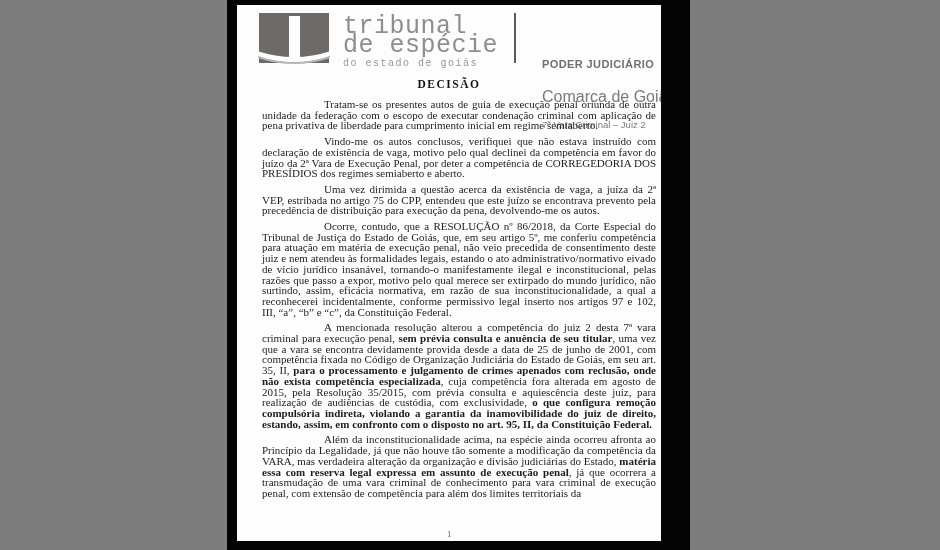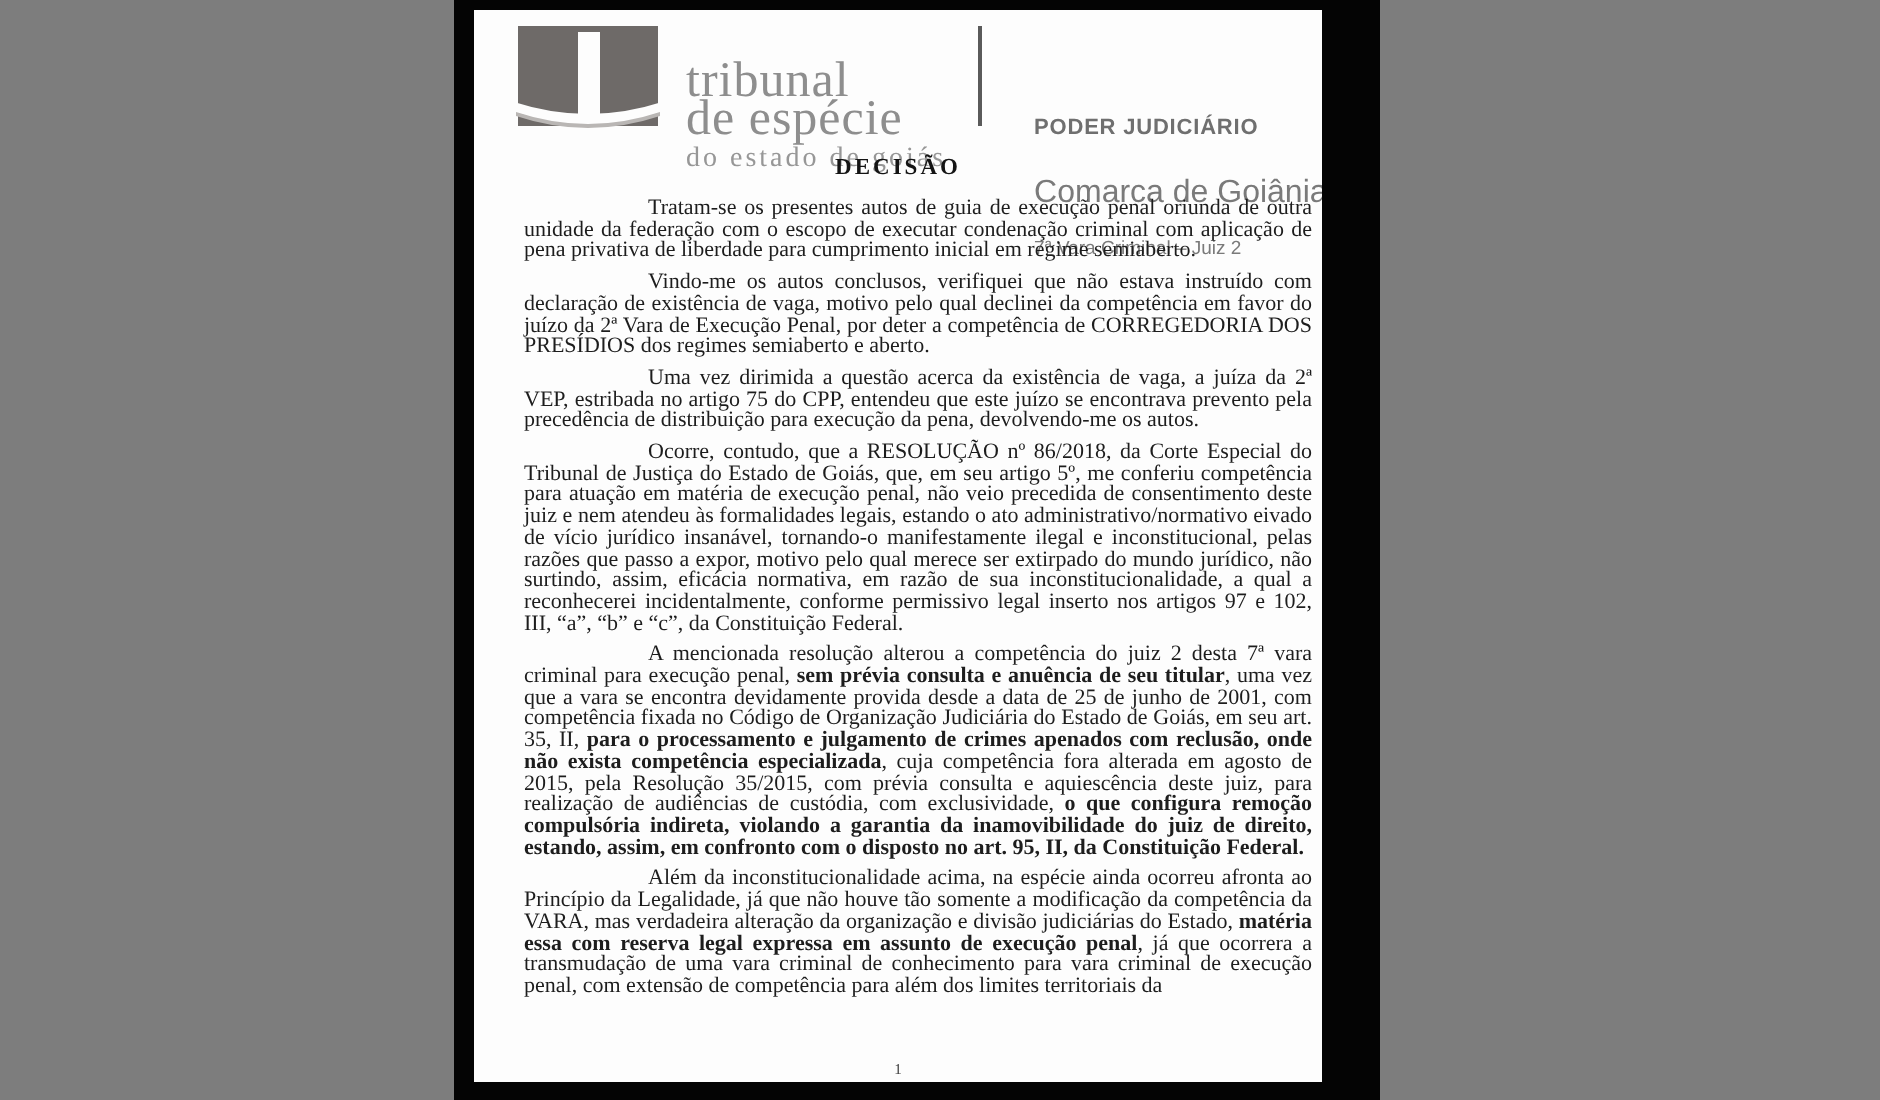--- a/index.html
+++ b/index.html
@@ -18,26 +18,26 @@
     background:#fdfdfd;overflow:hidden;
   }
   
   .doc-header{
     display:flex;align-items:flex-start;
     margin:6px 0 0 20px;height:58px;
   }
   .logo-box{width:74px;height:58px;flex:0 0 auto;}
   .logo-box svg{overflow:visible;display:block;}
   .wordmark{
-    margin-left:12px;margin-top:20px;
-    font-family:Liberation Serif, serif;
+    margin-left:12px;margin-top:6px;
+    font-family:Liberation Mono, monospace;
     color:#8e8e8e;flex:0 0 auto;
   }
   .wm-line{font-size:25px;line-height:19px;letter-spacing:0.5px;}
-  .wm-sub{font-size:14px;letter-spacing:1.5px;margin-top:3px;color:#979797;}
+  .wm-sub{font-size:10px;letter-spacing:1.5px;margin-top:3px;color:#979797;}
   .hdr-divider{
     width:2px;height:50px;background:#5a5a5a;
     margin:2px 0 0 16px;flex:0 0 auto;
   }
   .court-info{
     margin-left:26px;margin-top:10px;
     font-family:"Liberation Sans", sans-serif;
     color:#7a7a7a;flex:0 0 auto;
   }
   .ci-1{font-size:11px;font-weight:600;letter-spacing:0.4px;color:#6f6f6f;margin-top:37px;}

